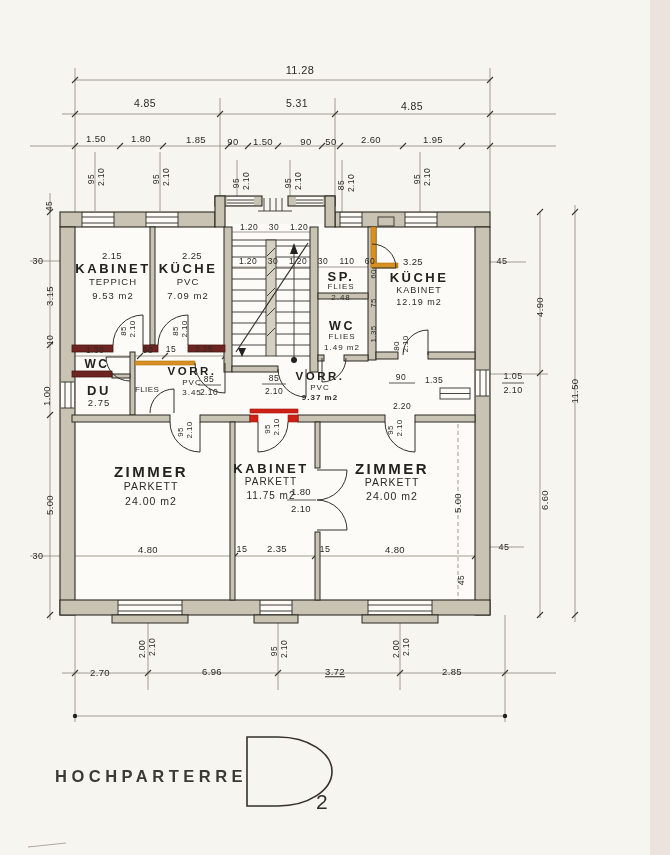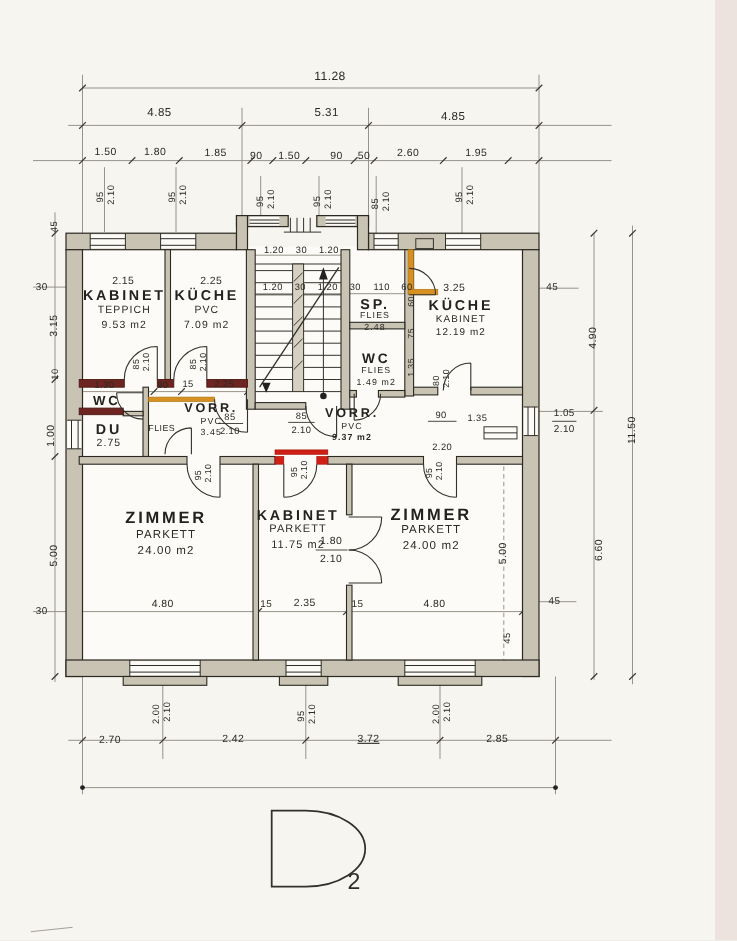--- a/index.html
+++ b/index.html
@@ -266,21 +266,21 @@
       <div class="ann" style="left: 277px; top: 549px; transform: translate(-50%, -50%);">2.35</div>
       <div class="ann" style="left: 325px; top: 549px; font-size: 9px; transform: translate(-50%, -50%);">15</div>
       <div class="ann" style="left: 395px; top: 550px; transform: translate(-50%, -50%);">4.80</div>
       <div class="ann" style="left: 142px; top: 649px; font-size: 8.5px; transform: translate(-50%, -50%) rotate(-90deg);">2.00</div>
       <div class="ann" style="left: 152px; top: 647px; font-size: 8.5px; transform: translate(-50%, -50%) rotate(-90deg);">2.10</div>
       <div class="ann" style="left: 274px; top: 651px; font-size: 8.5px; transform: translate(-50%, -50%) rotate(-90deg);">95</div>
       <div class="ann" style="left: 284px; top: 649px; font-size: 8.5px; transform: translate(-50%, -50%) rotate(-90deg);">2.10</div>
       <div class="ann" style="left: 396px; top: 649px; font-size: 8.5px; transform: translate(-50%, -50%) rotate(-90deg);">2.00</div>
       <div class="ann" style="left: 406px; top: 647px; font-size: 8.5px; transform: translate(-50%, -50%) rotate(-90deg);">2.10</div>
       <div class="ann" style="left: 100px; top: 673px; transform: translate(-50%, -50%);">2.70</div>
-      <div class="ann" style="left: 212px; top: 672px; transform: translate(-50%, -50%);">2.42</div>
+      <div class="ann" style="left: 212px; top: 672px; transform: translate(-50%, -50%);">6.96</div>
       <div class="ann" style="left: 335px; top: 672px; transform: translate(-50%, -50%); text-decoration: underline;">3.72</div>
       <div class="ann" style="left: 452px; top: 672px; transform: translate(-50%, -50%);">2.85</div>
       <div class="ann rn" style="left: 113px; top: 268px; font-size: 13px; transform: translate(-50%, -50%);">KABINET</div>
       <div class="ann rs" style="left: 113px; top: 282px; font-size: 9.5px; transform: translate(-50%, -50%);">TEPPICH</div>
       <div class="ann rs" style="left: 113px; top: 296px; font-size: 9.5px; transform: translate(-50%, -50%);">9.53 m2</div>
       <div class="ann rn" style="left: 188px; top: 268px; font-size: 13px; transform: translate(-50%, -50%);">KÜCHE</div>
       <div class="ann rs" style="left: 188px; top: 282px; font-size: 9.5px; transform: translate(-50%, -50%);">PVC</div>
       <div class="ann rs" style="left: 188px; top: 296px; font-size: 9.5px; transform: translate(-50%, -50%);">7.09 m2</div>
       <div class="ann rn" style="left: 341px; top: 276px; font-size: 13px; transform: translate(-50%, -50%);">SP.</div>
       <div class="ann rs" style="left: 341px; top: 287px; font-size: 8px; transform: translate(-50%, -50%);">FLIES</div>
@@ -304,15 +304,16 @@
       <div class="ann rs" style="left: 151px; top: 486px; font-size: 10.5px; transform: translate(-50%, -50%);">PARKETT</div>
       <div class="ann rs" style="left: 151px; top: 501px; font-size: 10.5px; transform: translate(-50%, -50%);">24.00 m2</div>
       <div class="ann rn" style="left: 271px; top: 468px; font-size: 13px; transform: translate(-50%, -50%);">KABINET</div>
       <div class="ann rs" style="left: 271px; top: 482px; font-size: 10px; transform: translate(-50%, -50%);">PARKETT</div>
       <div class="ann rs" style="left: 271px; top: 496px; font-size: 10px; transform: translate(-50%, -50%);">11.75 m2</div>
       <div class="ann rn" style="left: 392px; top: 468px; font-size: 15px; transform: translate(-50%, -50%);">ZIMMER</div>
       <div class="ann rs" style="left: 392px; top: 482px; font-size: 10.5px; transform: translate(-50%, -50%);">PARKETT</div>
       <div class="ann rs" style="left: 392px; top: 496px; font-size: 10.5px; transform: translate(-50%, -50%);">24.00 m2</div>
     </div>
 
+<div class="footer-title">HOCHPARTERRE</div>
 <div class="variant-number">2</div>
 
 </div>
 
 </body></html>

